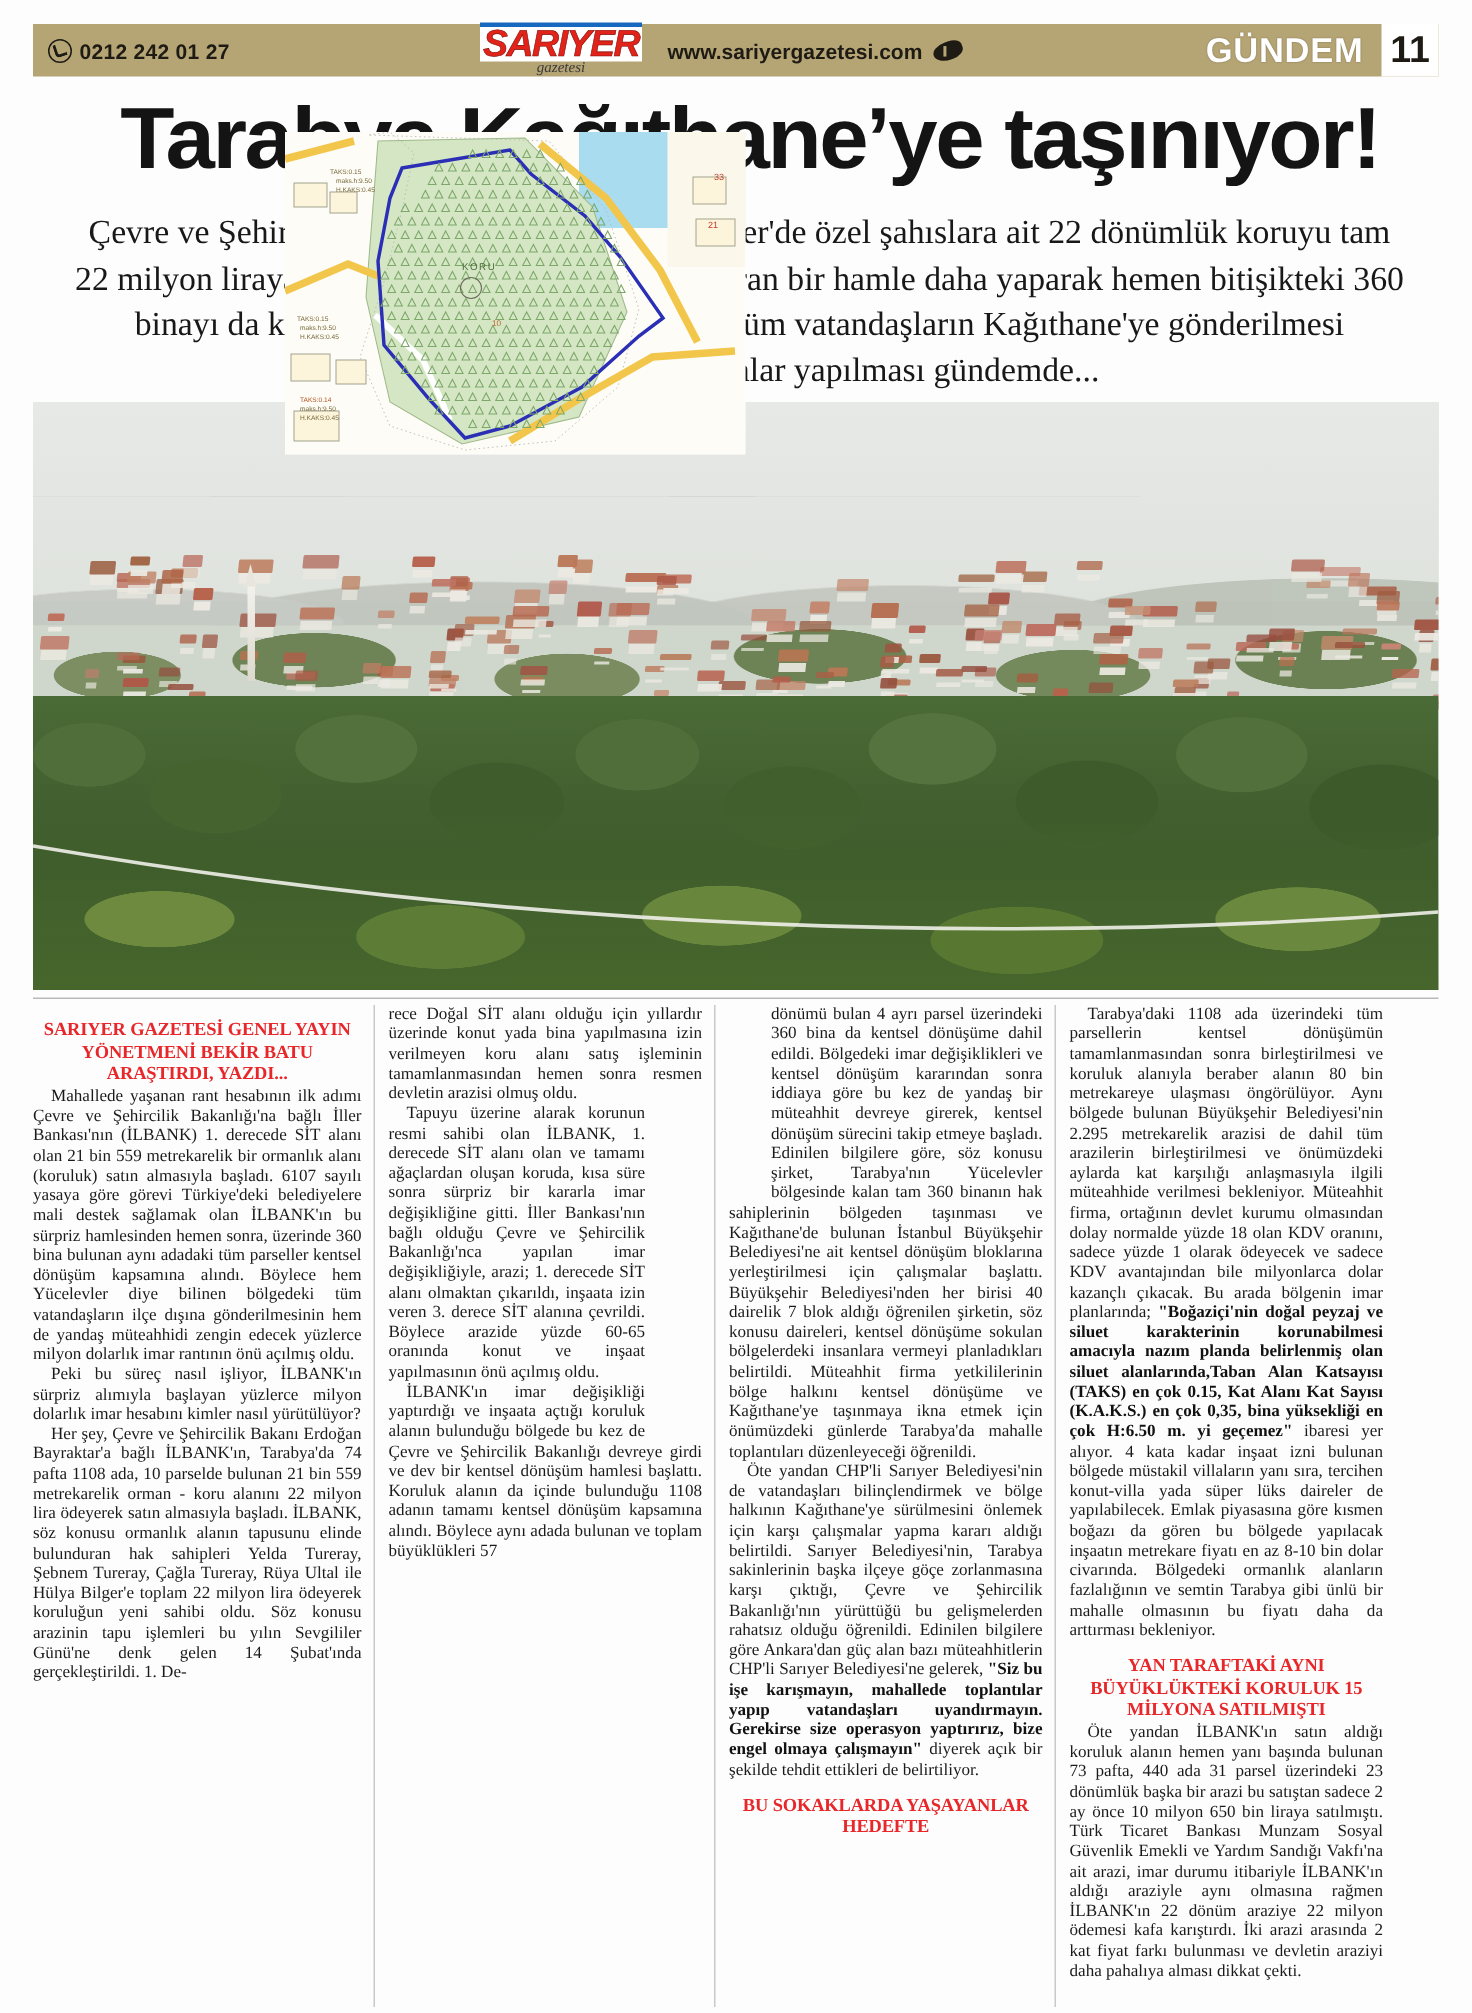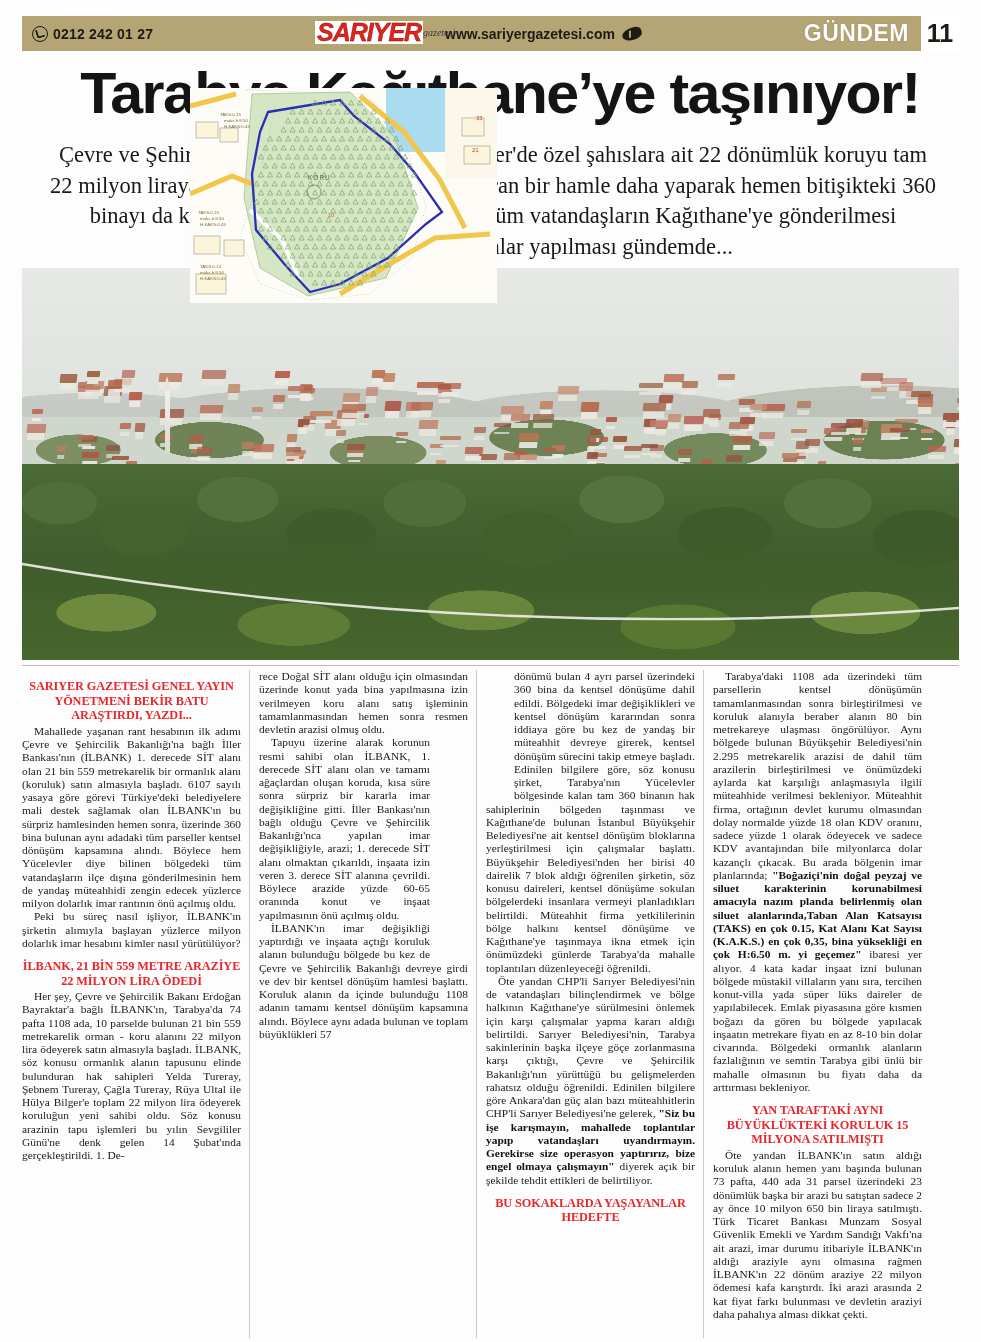--- a/index.html
+++ b/index.html
@@ -35,21 +35,21 @@
   }
   .phone-ring:after{
     content:"";position:absolute;left:3.2px;top:2.4px;
     width:6px;height:7px;
     border-left:2px solid #1d1b14;border-bottom:2px solid #1d1b14;
     transform:rotate(-18deg);border-radius:0 0 0 3px;
   }
   .mh-spacer{flex:1;}
   .logo-wrap{
     position:relative;width:118px;height:36px;margin-top:-2px;
-    display:flex;flex-direction:row;align-items:center;justify-content:flex-start;
+    display:flex;flex-direction:column;align-items:center;justify-content:flex-start;
   }
   .logo-bluebar{
     width:108px;height:6px;background:#1769c0;margin-bottom:0px;
   }
   .logo-main{
     font-family:"Liberation Sans", sans-serif;
     font-weight:bold;font-style:italic;
     font-size:25px;line-height:23px;
     color:#e2231a;letter-spacing:-1px;
     -webkit-text-stroke:0.4px #7a0d08;
@@ -810,27 +810,26 @@
       <text x="286" y="32" font-family="Liberation Sans, sans-serif" font-size="6" fill="#c23b2a">33</text>
       <text x="282" y="64" font-family="Liberation Sans, sans-serif" font-size="6" fill="#c23b2a">21</text>
     </svg>
   </div>
 
   <div class="cols">
 
     <div class="col">
       <h3 class="sub">SARIYER GAZETESİ GENEL YAYIN YÖNETMENİ BEKİR BATU ARAŞTIRDI, YAZDI...</h3>
       <p class="body">Mahallede yaşanan rant hesabının ilk adımı Çevre ve Şehircilik Bakanlığı'na bağlı İller Bankası'nın (İLBANK) 1. derecede SİT alanı olan 21 bin 559 metrekarelik bir ormanlık alanı (koruluk) satın almasıyla başladı. 6107 sayılı yasaya göre görevi Türkiye'deki belediyelere mali destek sağlamak olan İLBANK'ın bu sürpriz hamlesinden hemen sonra, üzerinde 360 bina bulunan aynı adadaki tüm parseller kentsel dönüşüm kapsamına alındı. Böylece hem Yücelevler diye bilinen bölgedeki tüm vatandaşların ilçe dışına gönderilmesinin hem de yandaş müteahhidi zengin edecek yüzlerce milyon dolarlık imar rantının önü açılmış oldu.</p>
-      <p class="body">Peki bu süreç nasıl işliyor, İLBANK'ın şirketin alımıyla başlayan yüzlerce milyon dolarlık imar hesabını kimler nasıl yürütülüyor?</p>
-      <h3 class="sub">İLBANK, 21 BİN 559 METRE ARAZİYE 22 MİLYON LİRA ÖDEDİ</h3>
+      <p class="body">Peki bu süreç nasıl işliyor, İLBANK'ın sürpriz alımıyla başlayan yüzlerce milyon dolarlık imar hesabını kimler nasıl yürütülüyor?</p>
       <p class="body">Her şey, Çevre ve Şehircilik Bakanı Erdoğan Bayraktar'a bağlı İLBANK'ın, Tarabya'da 74 pafta 1108 ada, 10 parselde bulunan 21 bin 559 metrekarelik orman - koru alanını 22 milyon lira ödeyerek satın almasıyla başladı. İLBANK, söz konusu ormanlık alanın tapusunu elinde bulunduran hak sahipleri Yelda Tureray, Şebnem Tureray, Çağla Tureray, Rüya Ultal ile Hülya Bilger'e toplam 22 milyon lira ödeyerek koruluğun yeni sahibi oldu. Söz konusu arazinin tapu işlemleri bu yılın Sevgililer Günü'ne denk gelen 14 Şubat'ında gerçekleştirildi. 1. De-</p>
     </div>
 
     <div class="col">
-      <p class="body noind">rece Doğal SİT alanı olduğu için olmasından üzerinde konut yada bina yapılmasına izin verilmeyen koru alanı satış işleminin tamamlanmasından hemen sonra resmen devletin arazisi olmuş oldu.</p>
+      <p class="body noind">rece Doğal SİT alanı olduğu için yıllardır üzerinde konut yada bina yapılmasına izin verilmeyen koru alanı satış işleminin tamamlanmasından hemen sonra resmen devletin arazisi olmuş oldu.</p>
       <div class="mapspacer-left"></div>
       <p class="body">Tapuyu üzerine alarak korunun resmi sahibi olan İLBANK, 1. derecede SİT alanı olan ve tamamı ağaçlardan oluşan koruda, kısa süre sonra sürpriz bir kararla imar değişikliğine gitti. İller Bankası'nın bağlı olduğu Çevre ve Şehircilik Bakanlığı'nca yapılan imar değişikliğiyle, arazi; 1. derecede SİT alanı olmaktan çıkarıldı, inşaata izin veren 3. derece SİT alanına çevrildi. Böylece arazide yüzde 60-65 oranında konut ve inşaat yapılmasının önü açılmış oldu.</p>
       <p class="body">İLBANK'ın imar değişikliği yaptırdığı ve inşaata açtığı koruluk alanın bulunduğu bölgede bu kez de Çevre ve Şehircilik Bakanlığı devreye girdi ve dev bir kentsel dönüşüm hamlesi başlattı. Koruluk alanın da içinde bulunduğu 1108 adanın tamamı kentsel dönüşüm kapsamına alındı. Böylece aynı adada bulunan ve toplam büyüklükleri 57</p>
     </div>
 
     <div class="col">
       <p class="body noind">
         <span class="mapspacer-c3"></span><span>dönümü bulan 4 ayrı parsel üzerindeki 360 bina da kentsel dönüşüme dahil edildi. Bölgedeki imar değişiklikleri ve kentsel dönüşüm kararından sonra iddiaya göre bu kez de yandaş bir müteahhit devreye girerek, kentsel dönüşüm sürecini takip etmeye başladı. Edinilen bilgilere göre, söz konusu şirket, Tarabya'nın Yücelevler bölgesinde kalan tam 360 binanın hak sahiplerinin bölgeden taşınması ve Kağıthane'de bulunan İstanbul Büyükşehir Belediyesi'ne ait kentsel dönüşüm bloklarına yerleştirilmesi için çalışmalar başlattı. Büyükşehir Belediyesi'nden her birisi 40 dairelik 7 blok aldığı öğrenilen şirketin, söz konusu daireleri, kentsel dönüşüme sokulan bölgelerdeki insanlara vermeyi planladıkları belirtildi. Müteahhit firma yetkililerinin bölge halkını kentsel dönüşüme ve Kağıthane'ye taşınmaya ikna etmek için önümüzdeki günlerde Tarabya'da mahalle toplantıları düzenleyeceği öğrenildi.</span>
       </p>
       <p class="body"><span>Öte yandan CHP'li Sarıyer Belediyesi'nin de vatandaşları bilinçlendirmek ve bölge halkının Kağıthane'ye sürülmesini önlemek için karşı çalışmalar yapma kararı aldığı belirtildi. Sarıyer Belediyesi'nin, Tarabya sakinlerinin başka ilçeye göçe zorlanmasına karşı çıktığı, Çevre ve Şehircilik Bakanlığı'nın yürüttüğü bu gelişmelerden rahatsız olduğu öğrenildi. Edinilen bilgilere göre Ankara'dan güç alan bazı müteahhitlerin CHP'li Sarıyer Belediyesi'ne gelerek, </span><span class="q">"Siz bu işe karışmayın, mahallede toplantılar yapıp vatandaşları uyandırmayın. Gerekirse size operasyon yaptırırız, bize engel olmaya çalışmayın"</span><span> diyerek açık bir şekilde tehdit ettikleri de belirtiliyor.</span></p>

